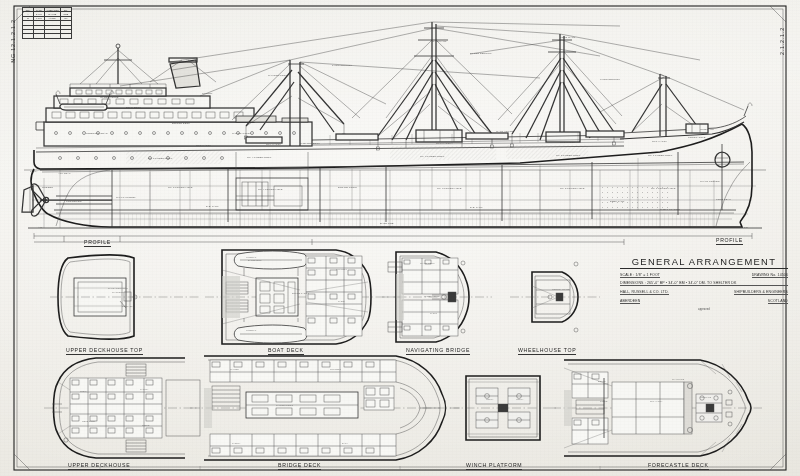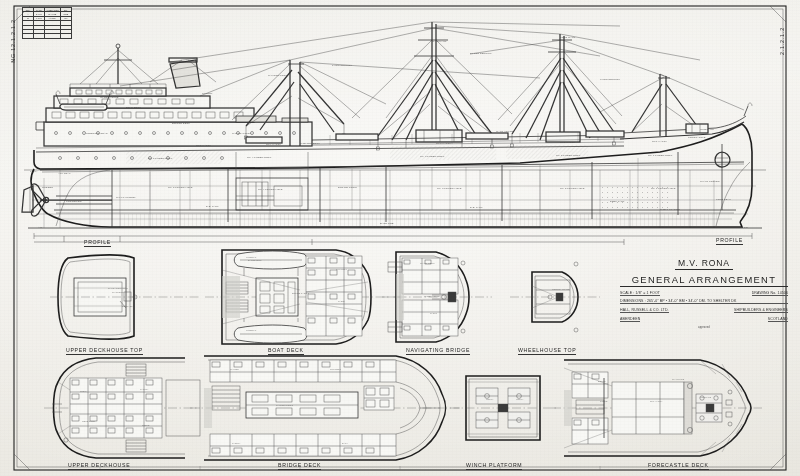--- a/index.html
+++ b/index.html
@@ -987,23 +987,20 @@
           <td></td>
           <td></td>
         </tr>
     </tbody>
   </table>
 
   <div class="edgecode" id="edge-left">NG 12.1.2.1.2</div>
   <div class="edgecode" id="edge-right">2.1.2.1.2</div>
 
   <div id="titleblock">
-    <div id="tb-ship-wrap">
-      <span id="tb-ship">M.V. RONA</span>
-    </div>
     <div id="tb-title">GENERAL    ARRANGEMENT</div>
     <div class="tbrow">
       <span>SCALE :  1/8" = 1 FOOT</span>
       <span>DRAWING  No. 14506</span>
     </div>
     <div class="tbfull">DIMENSIONS :  265'-0" BP • 34'-0" BM •  34'-0" DM. TO SHELTER DK</div>
     <div class="tbrow">
       <span>HALL, RUSSELL &amp; CO. LTD.</span>
       <span>SHIPBUILDERS  &amp;  ENGINEERS</span>
     </div>

